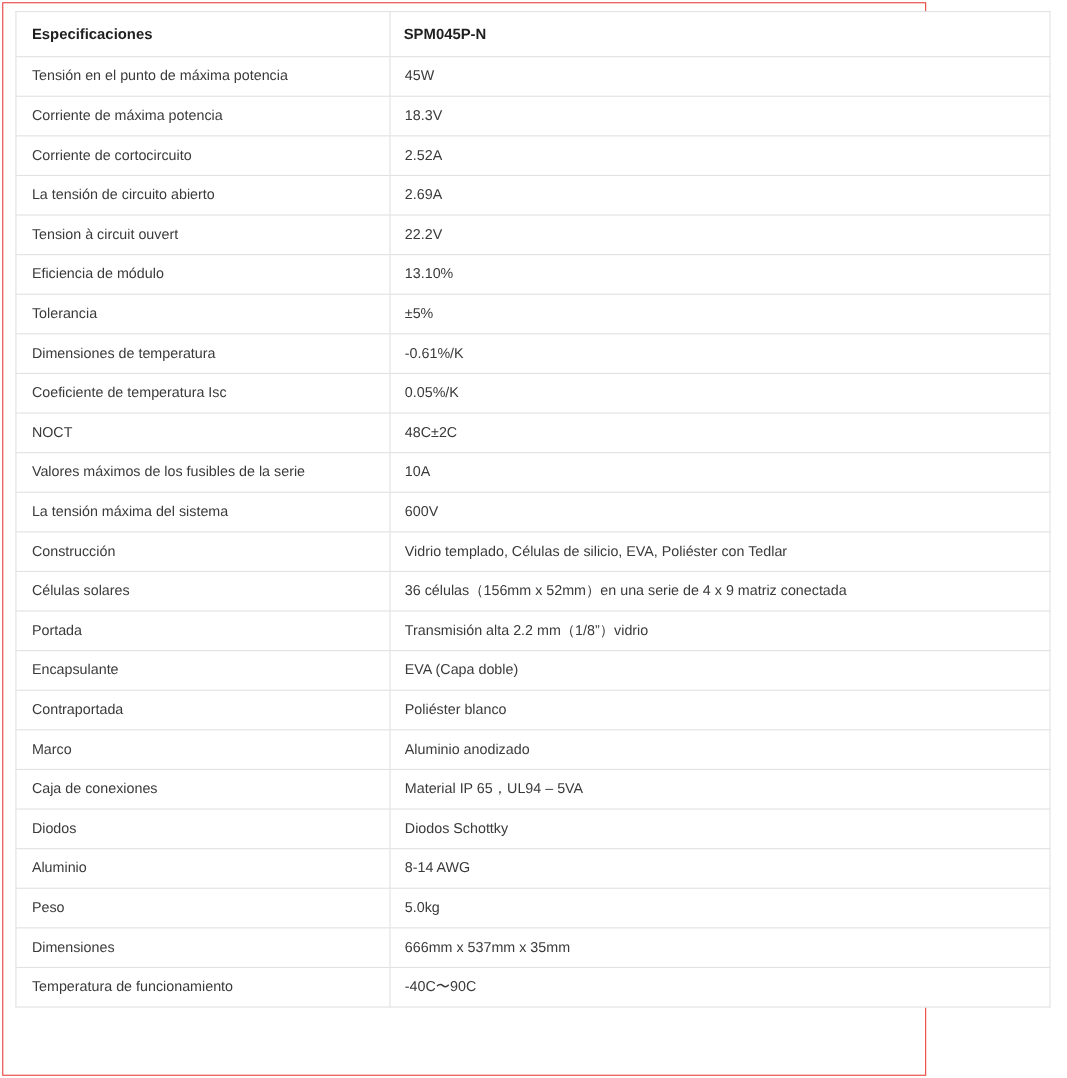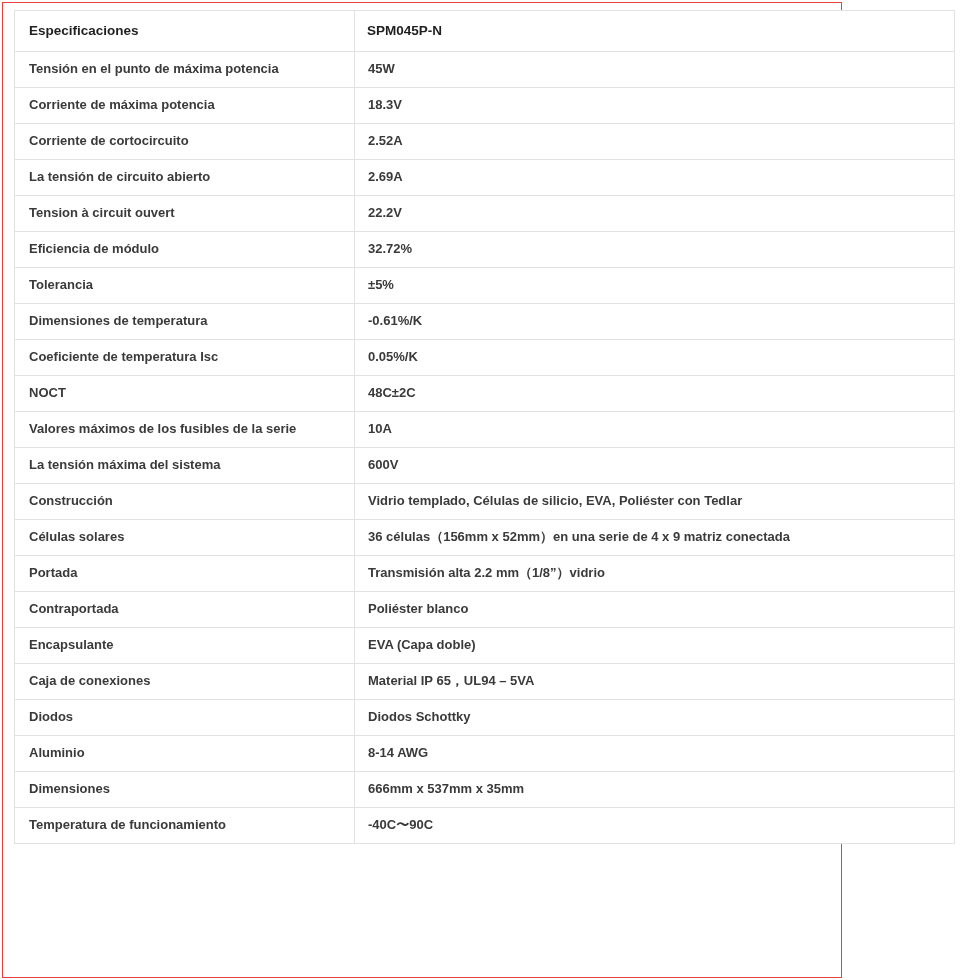--- a/index.html
+++ b/index.html
@@ -48,21 +48,21 @@
 
   table.spec-table th,
   table.spec-table td {
     border: 1px solid #e2e2e2;
     padding: 0 12px;
     height: 35px;
     font-size: 13px;
     color: #3a3a3a;
     text-align: left;
     vertical-align: middle;
-    font-weight: bold;
+    font-weight: normal;
     line-height: 1.25;
     overflow: hidden;
     white-space: nowrap;
   }
   table.spec-table thead th {
     font-weight: bold;
     color: #1f1f1f;
     height: 40px;
     font-size: 13.5px;
   }
@@ -105,21 +105,21 @@
           <tr>
             <td class="param-cell">La tensión de circuito abierto</td>
             <td class="value-cell">2.69A</td>
           </tr>
           <tr>
             <td class="param-cell">Tension à circuit ouvert</td>
             <td class="value-cell">22.2V</td>
           </tr>
           <tr>
             <td class="param-cell">Eficiencia de módulo</td>
-            <td class="value-cell">32.72%</td>
+            <td class="value-cell">13.10%</td>
           </tr>
           <tr>
             <td class="param-cell">Tolerancia</td>
             <td class="value-cell">±5%</td>
           </tr>
           <tr>
             <td class="param-cell">Dimensiones de temperatura</td>
             <td class="value-cell">-0.61%/K</td>
           </tr>
           <tr>
@@ -144,38 +144,46 @@
           </tr>
           <tr>
             <td class="param-cell">Células solares</td>
             <td class="value-cell">36 células（156mm x 52mm）en una serie de 4 x 9 matriz conectada</td>
           </tr>
           <tr>
             <td class="param-cell">Portada</td>
             <td class="value-cell">Transmisión alta 2.2 mm（1/8”）vidrio</td>
           </tr>
           <tr>
+            <td class="param-cell">Encapsulante</td>
+            <td class="value-cell">EVA (Capa doble)</td>
+          </tr>
+          <tr>
             <td class="param-cell">Contraportada</td>
             <td class="value-cell"> Poliéster blanco</td>
           </tr>
           <tr>
-            <td class="param-cell">Encapsulante</td>
-            <td class="value-cell">EVA (Capa doble)</td>
+            <td class="param-cell">Marco</td>
+            <td class="value-cell">Aluminio anodizado</td>
           </tr>
           <tr>
             <td class="param-cell">Caja de conexiones</td>
             <td class="value-cell">Material IP 65，UL94 – 5VA</td>
           </tr>
           <tr>
             <td class="param-cell">Diodos</td>
             <td class="value-cell"> Diodos Schottky</td>
           </tr>
           <tr>
             <td class="param-cell">Aluminio</td>
             <td class="value-cell">8-14 AWG</td>
+          </tr>
+          <tr>
+            <td class="param-cell">Peso</td>
+            <td class="value-cell">5.0kg</td>
           </tr>
           <tr>
             <td class="param-cell">Dimensiones</td>
             <td class="value-cell">666mm x 537mm x 35mm</td>
           </tr>
           <tr>
             <td class="param-cell">Temperatura de funcionamiento</td>
             <td class="value-cell">-40C〜90C</td>
           </tr>
         </tbody>

